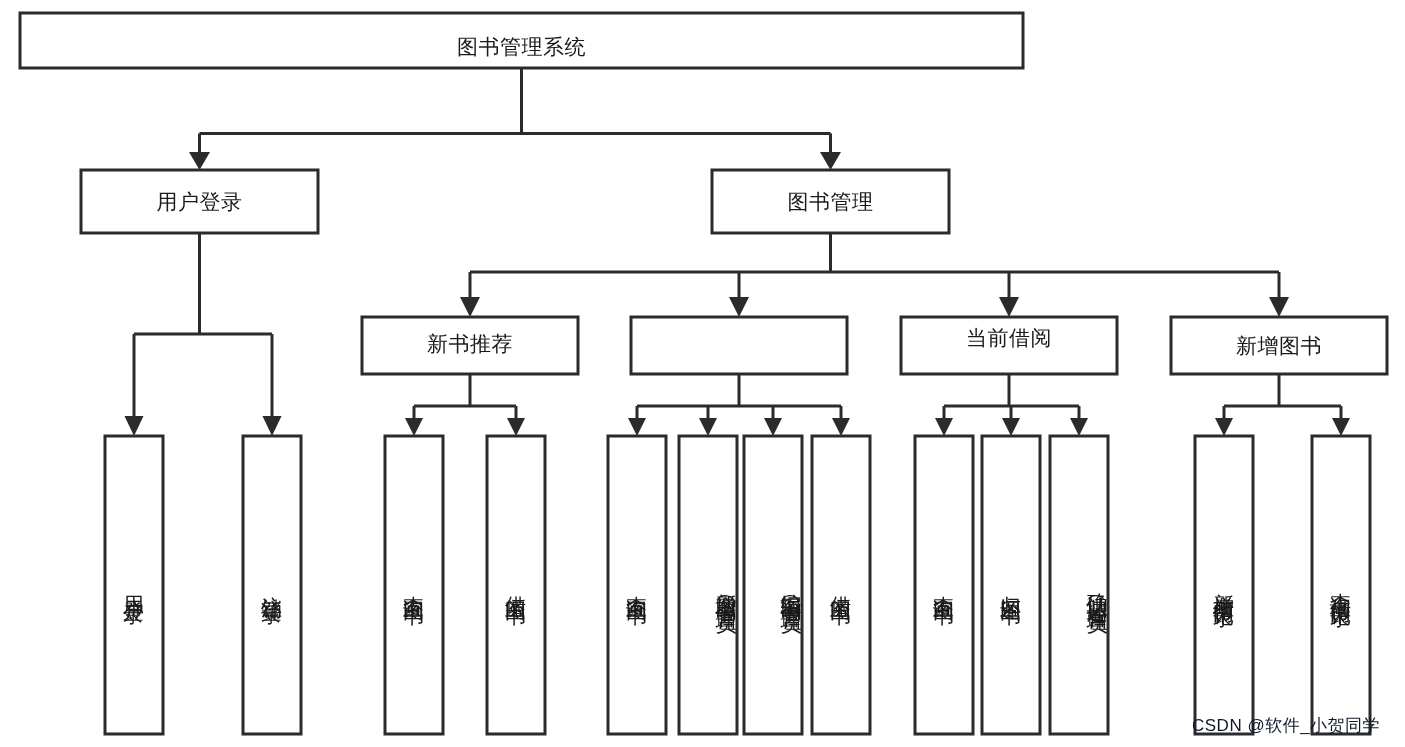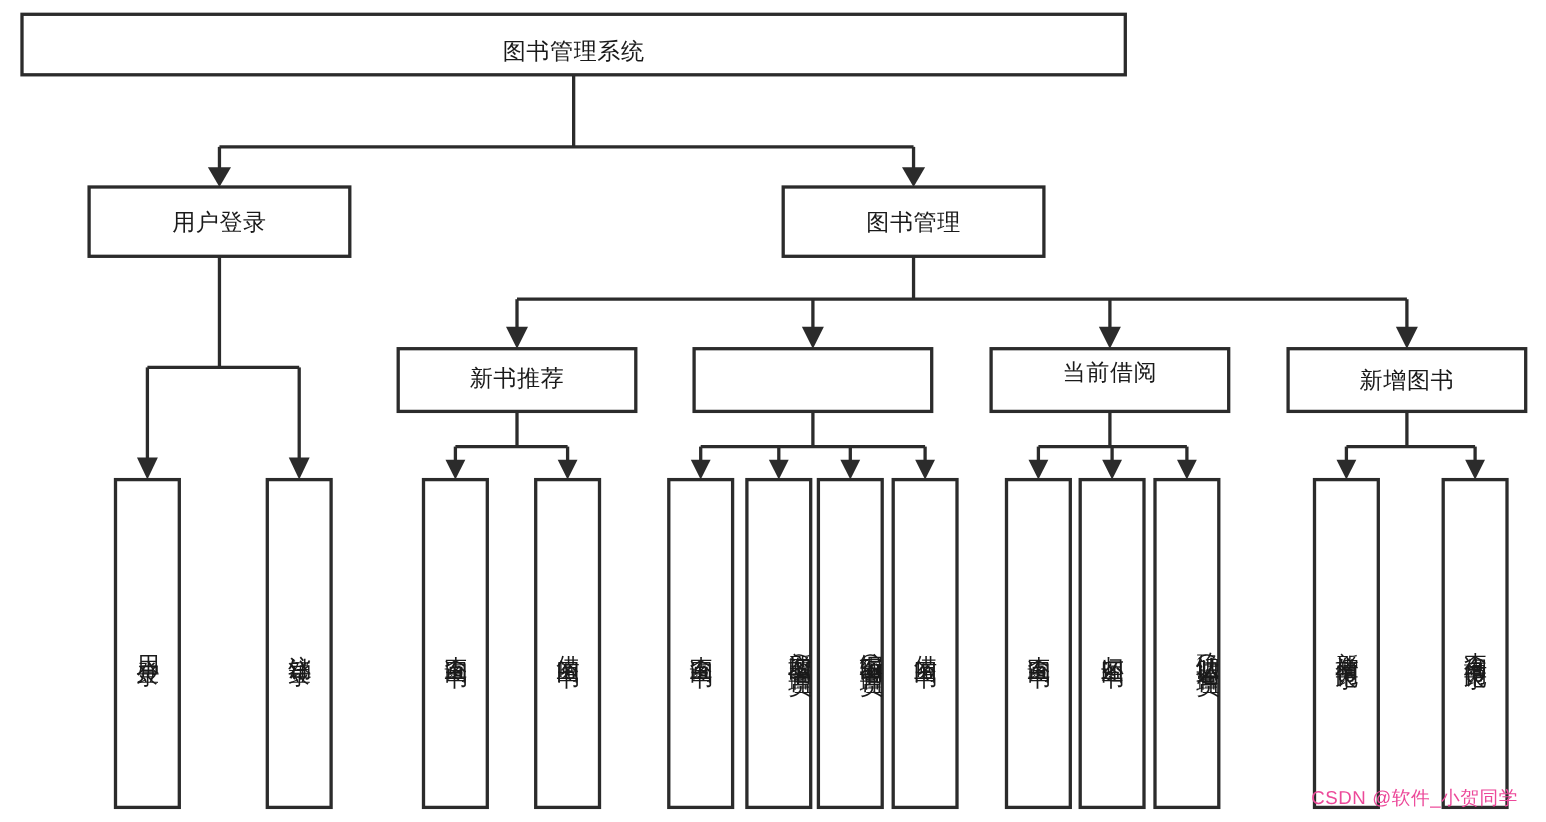--- a/index.html
+++ b/index.html
@@ -60,21 +60,21 @@
     color: #1a1a1a;
     writing-mode: vertical-rl;
     text-orientation: upright;
     letter-spacing: 3px;
     line-height: 1;
     pointer-events: none;
   }
   .watermark {
     position: absolute;
     font-size: 17px;
-    color: #ec4899;
+    color: #0f172a;
     white-space: nowrap;
     letter-spacing: 0.5px;
   }
 </style>
 </head>
 <body>
 
 <div id="diagram-root">
 
   <svg class="diagram-canvas" viewBox="0 0 1405 747">

